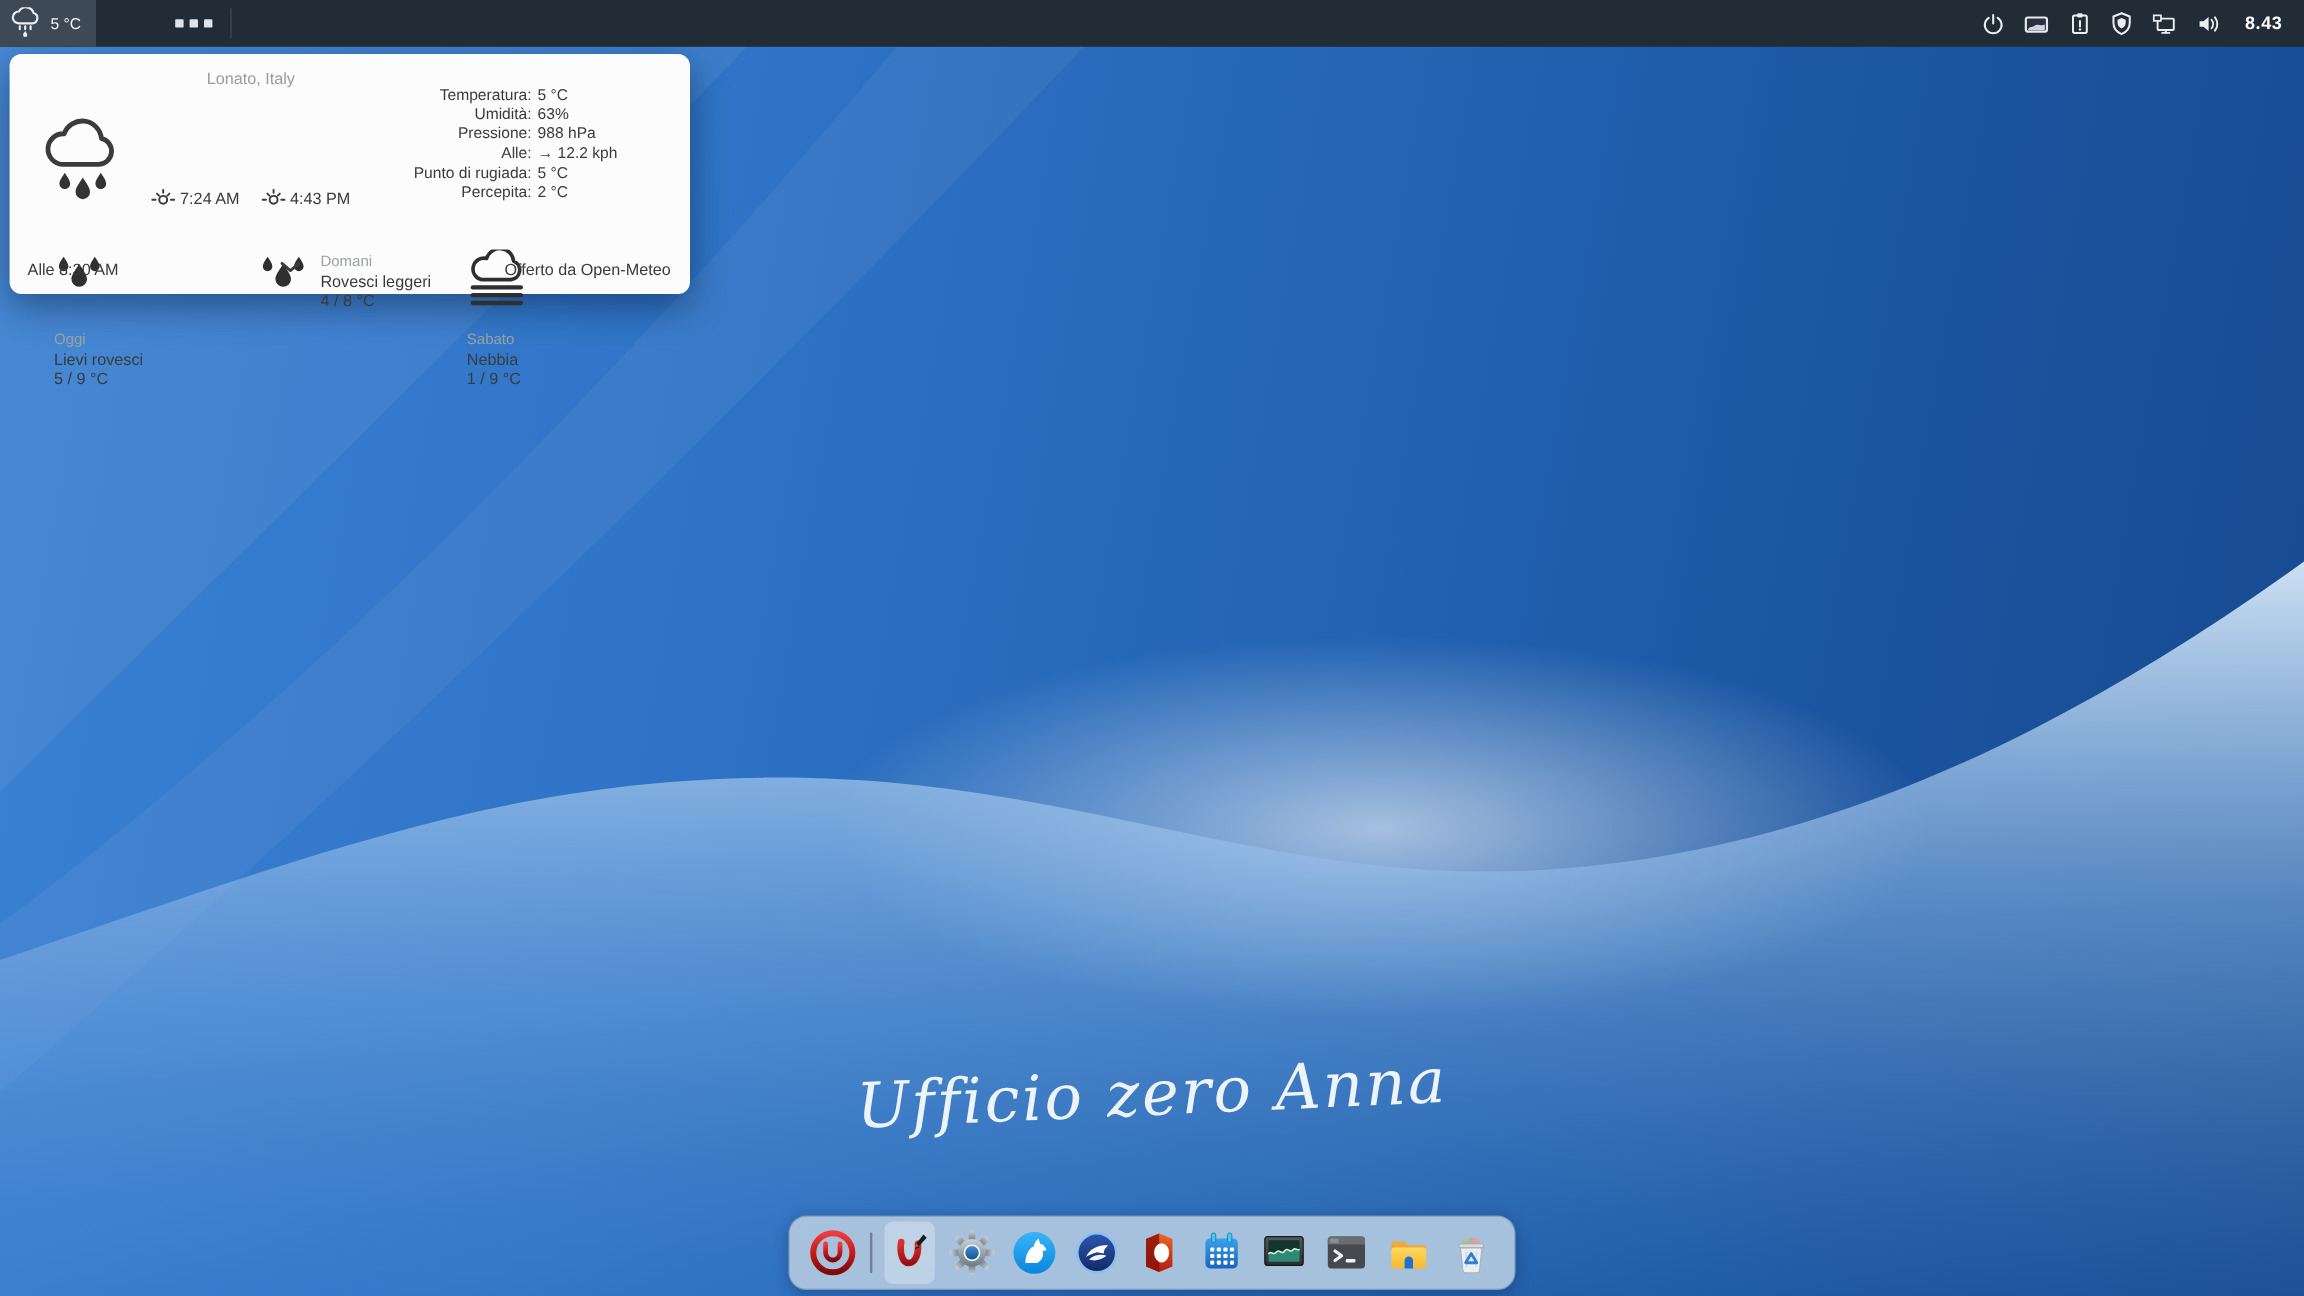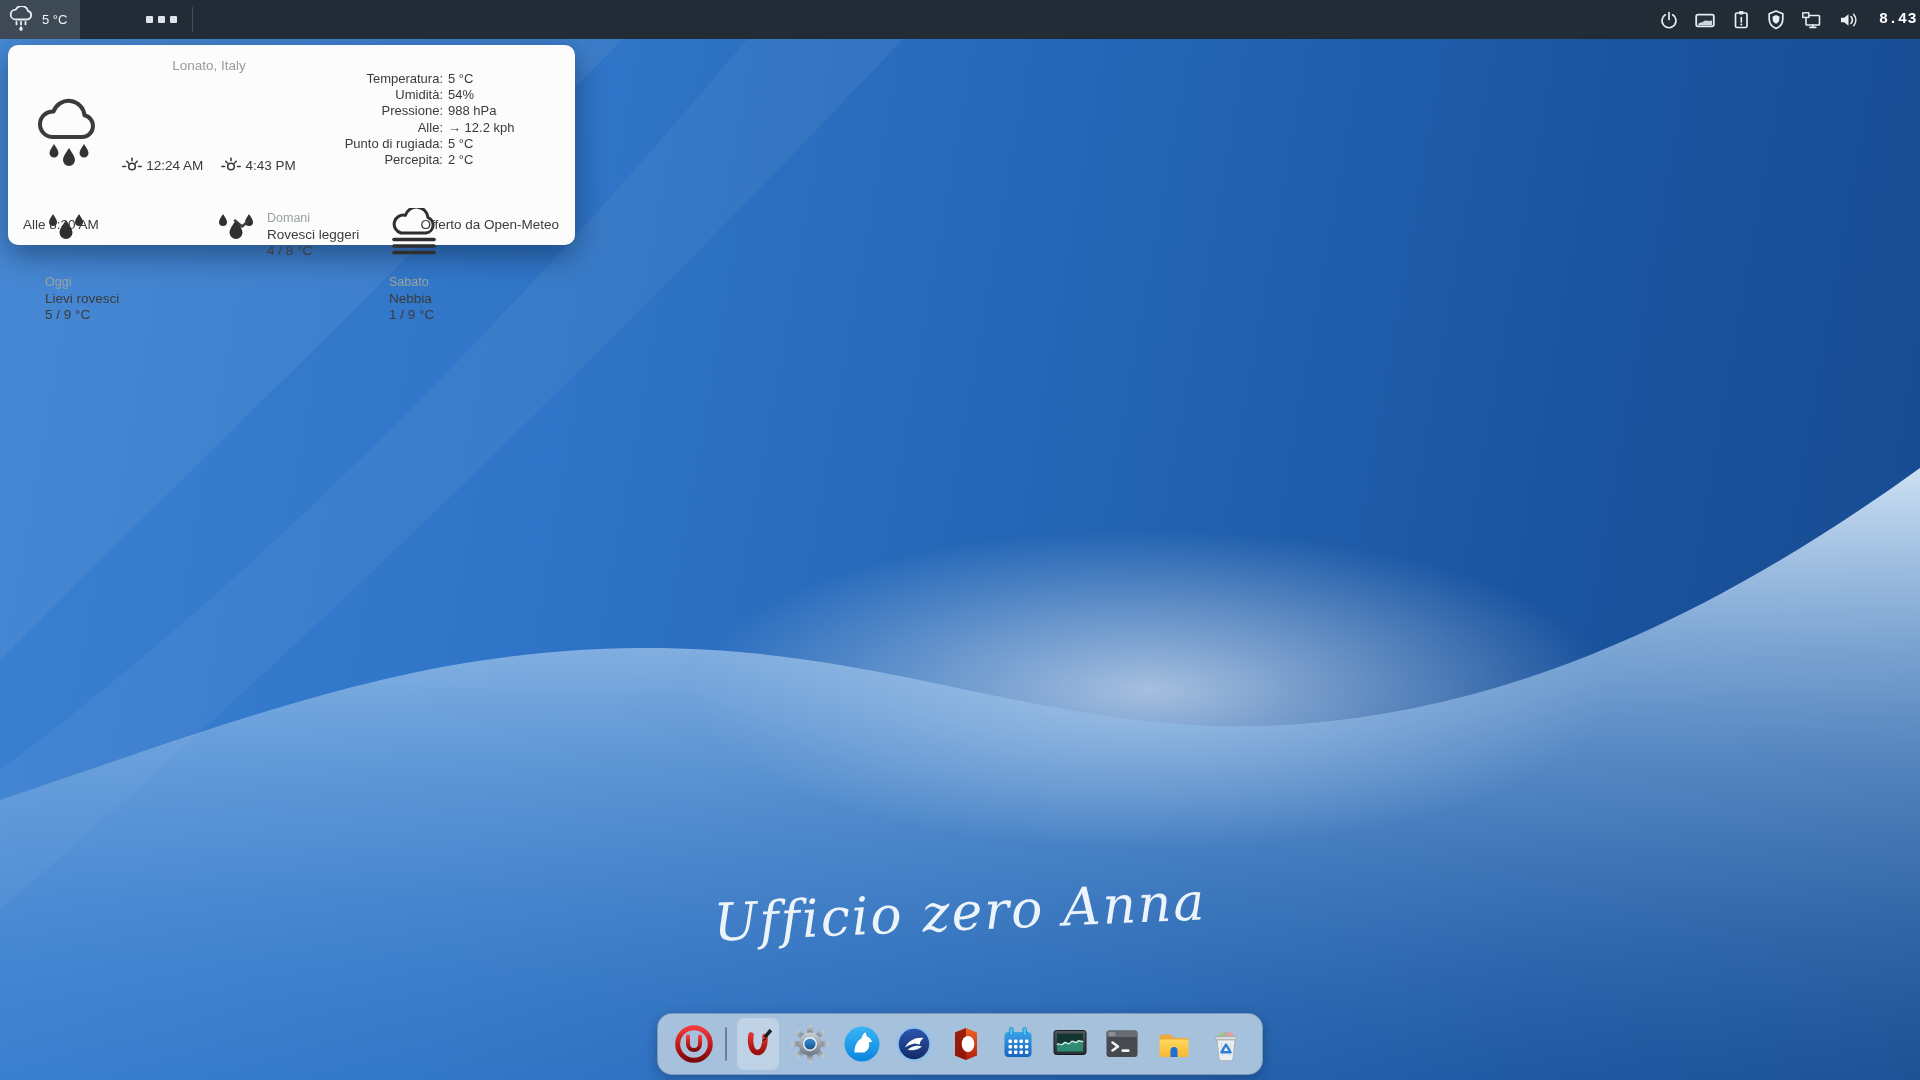--- a/index.html
+++ b/index.html
@@ -29,21 +29,21 @@
     color:#e9eef3; font-size:13px; z-index:50;
   }
   .weather-chip {
     height:39px; background:#3d4954; display:flex; align-items:center;
     gap:7px; padding:0 13px 0 8px; cursor:default;
   }
   .weather-chip .temp { font-size:13px; color:#f2f5f8; }
   .panel-dots { margin-left:66px; display:flex; gap:5px; align-items:center; }
   .panel-dots i { display:block; width:7px; height:7px; background:#dde3e9; border-radius:1px; }
   .panel-sep { position:absolute; left:192px; top:7px; height:25px; width:1px; background:rgba(255,255,255,0.16); }
-  .tray { margin-left:auto; display:flex; align-items:center; gap:15px; padding-right:3px;font-family:Liberation Mono, monospace; }
+  .tray { margin-left:auto; display:flex; align-items:center; gap:15px; padding-right:18px; }
   .tray .ticon { display:flex; align-items:center; justify-content:center; }
   .clock { font-size:15px; font-weight:bold; color:#ffffff; letter-spacing:.5px; margin-left:4px; }
 
   
   .weather-popup {
     position:absolute; left:8px; top:45px; width:567px; height:200px;
     background:#fcfcfc; border-radius:10px;
     box-shadow:0 10px 30px rgba(5,20,45,.45);
     color:#3b3b3b; z-index:40;
   }
@@ -194,40 +194,40 @@
   <div class="wp-suntimes">
     <span class="wp-sun">
       <svg width="20" height="16" viewBox="0 0 20 16" fill="none" stroke="#3b3b3b" stroke-width="1.6" stroke-linecap="round">
         <path d="M0.8 9.5 H3.6"></path>
           <path d="M16.4 9.5 H19.2"></path>
         <circle cx="10" cy="9.5" r="3.3"></circle>
         <path d="M10 1.2 V3.6"></path>
           <path d="M4.8 4.3 L6.5 6"></path>
           <path d="M15.2 4.3 L13.5 6"></path>
       </svg>
-      <span>12:24 AM</span>
+      <span>7:24 AM</span>
     </span>
     <span class="wp-sun">
       <svg width="20" height="16" viewBox="0 0 20 16" fill="none" stroke="#3b3b3b" stroke-width="1.6" stroke-linecap="round">
         <path d="M0.8 9.5 H3.6"></path>
           <path d="M16.4 9.5 H19.2"></path>
         <circle cx="10" cy="9.5" r="3.3"></circle>
         <path d="M10 1.2 V3.6"></path>
           <path d="M4.8 4.3 L6.5 6"></path>
           <path d="M15.2 4.3 L13.5 6"></path>
       </svg>
       <span>4:43 PM</span>
     </span>
   </div>
 
   <div class="wp-details">
     <span class="lbl">Temperatura:</span>
     <span class="val">5 °C</span>
     <span class="lbl">Umidità:</span>
-    <span class="val">54%</span>
+    <span class="val">63%</span>
     <span class="lbl">Pressione:</span>
     <span class="val">988 hPa</span>
     <span class="lbl">Alle:</span>
     <span class="val">→ 12.2 kph</span>
     <span class="lbl">Punto di rugiada:</span>
     <span class="val">5 °C</span>
     <span class="lbl">Percepita:</span>
     <span class="val">2 °C</span>
   </div>
 

